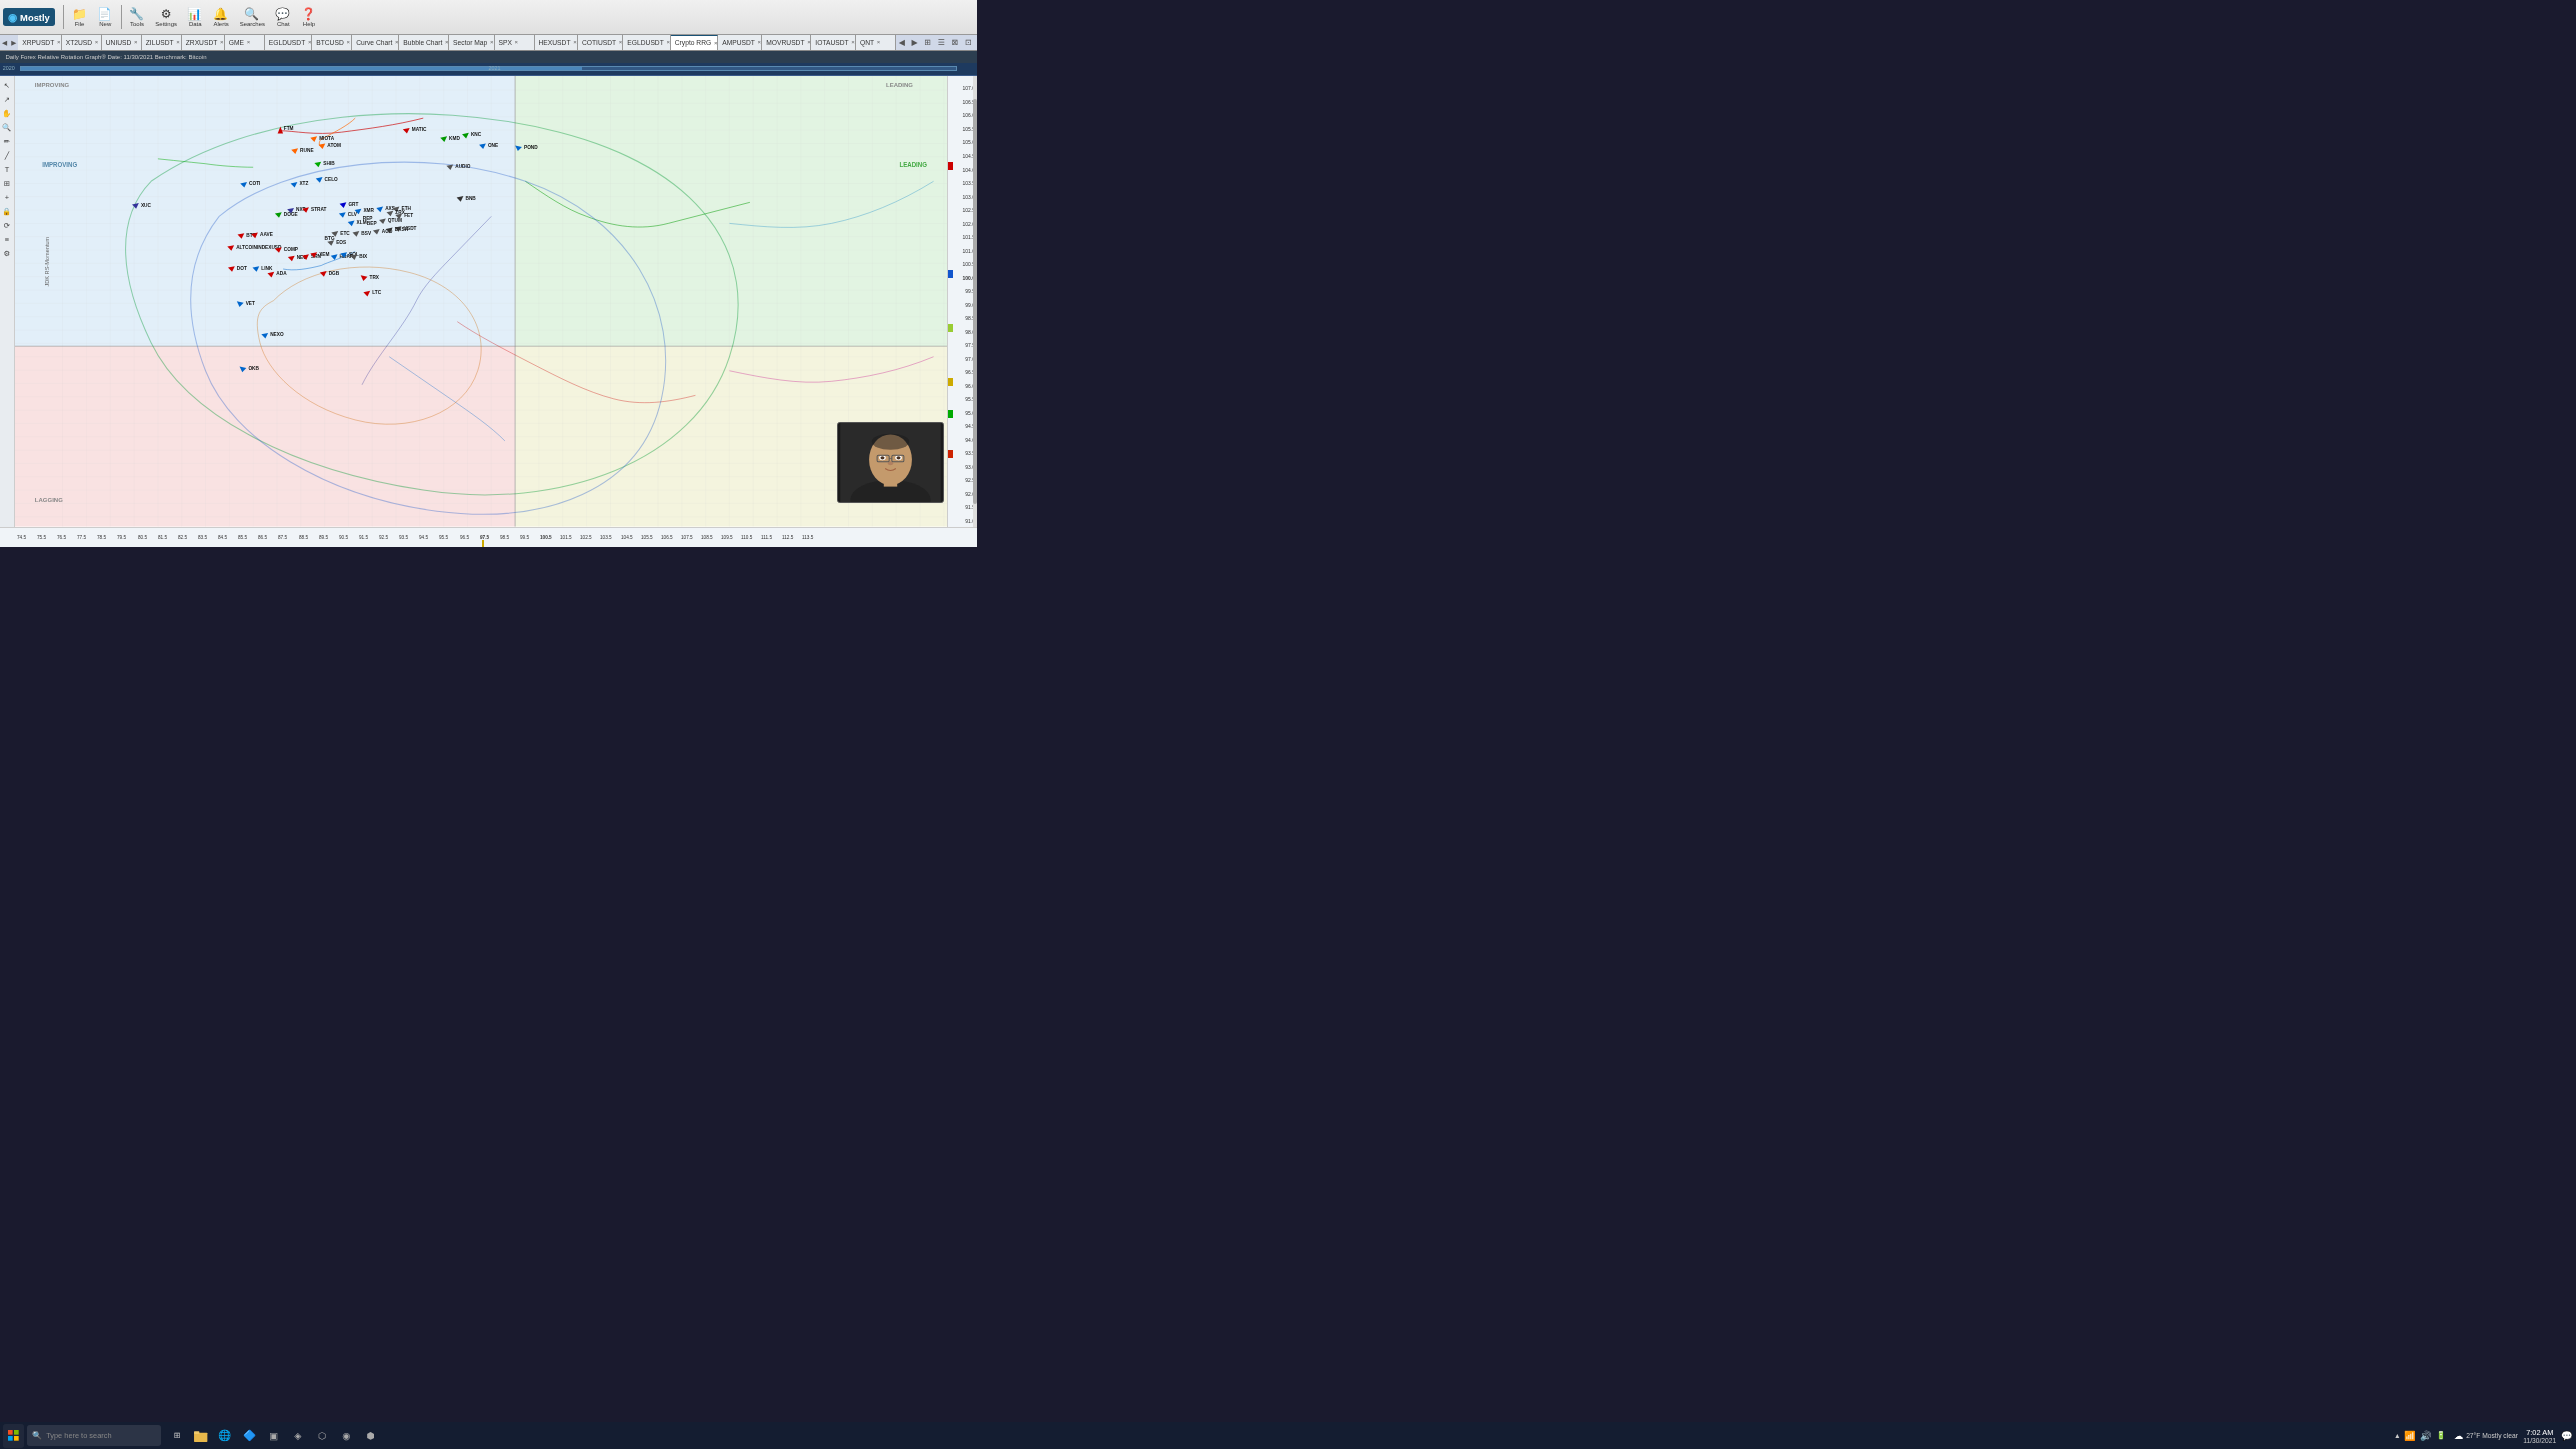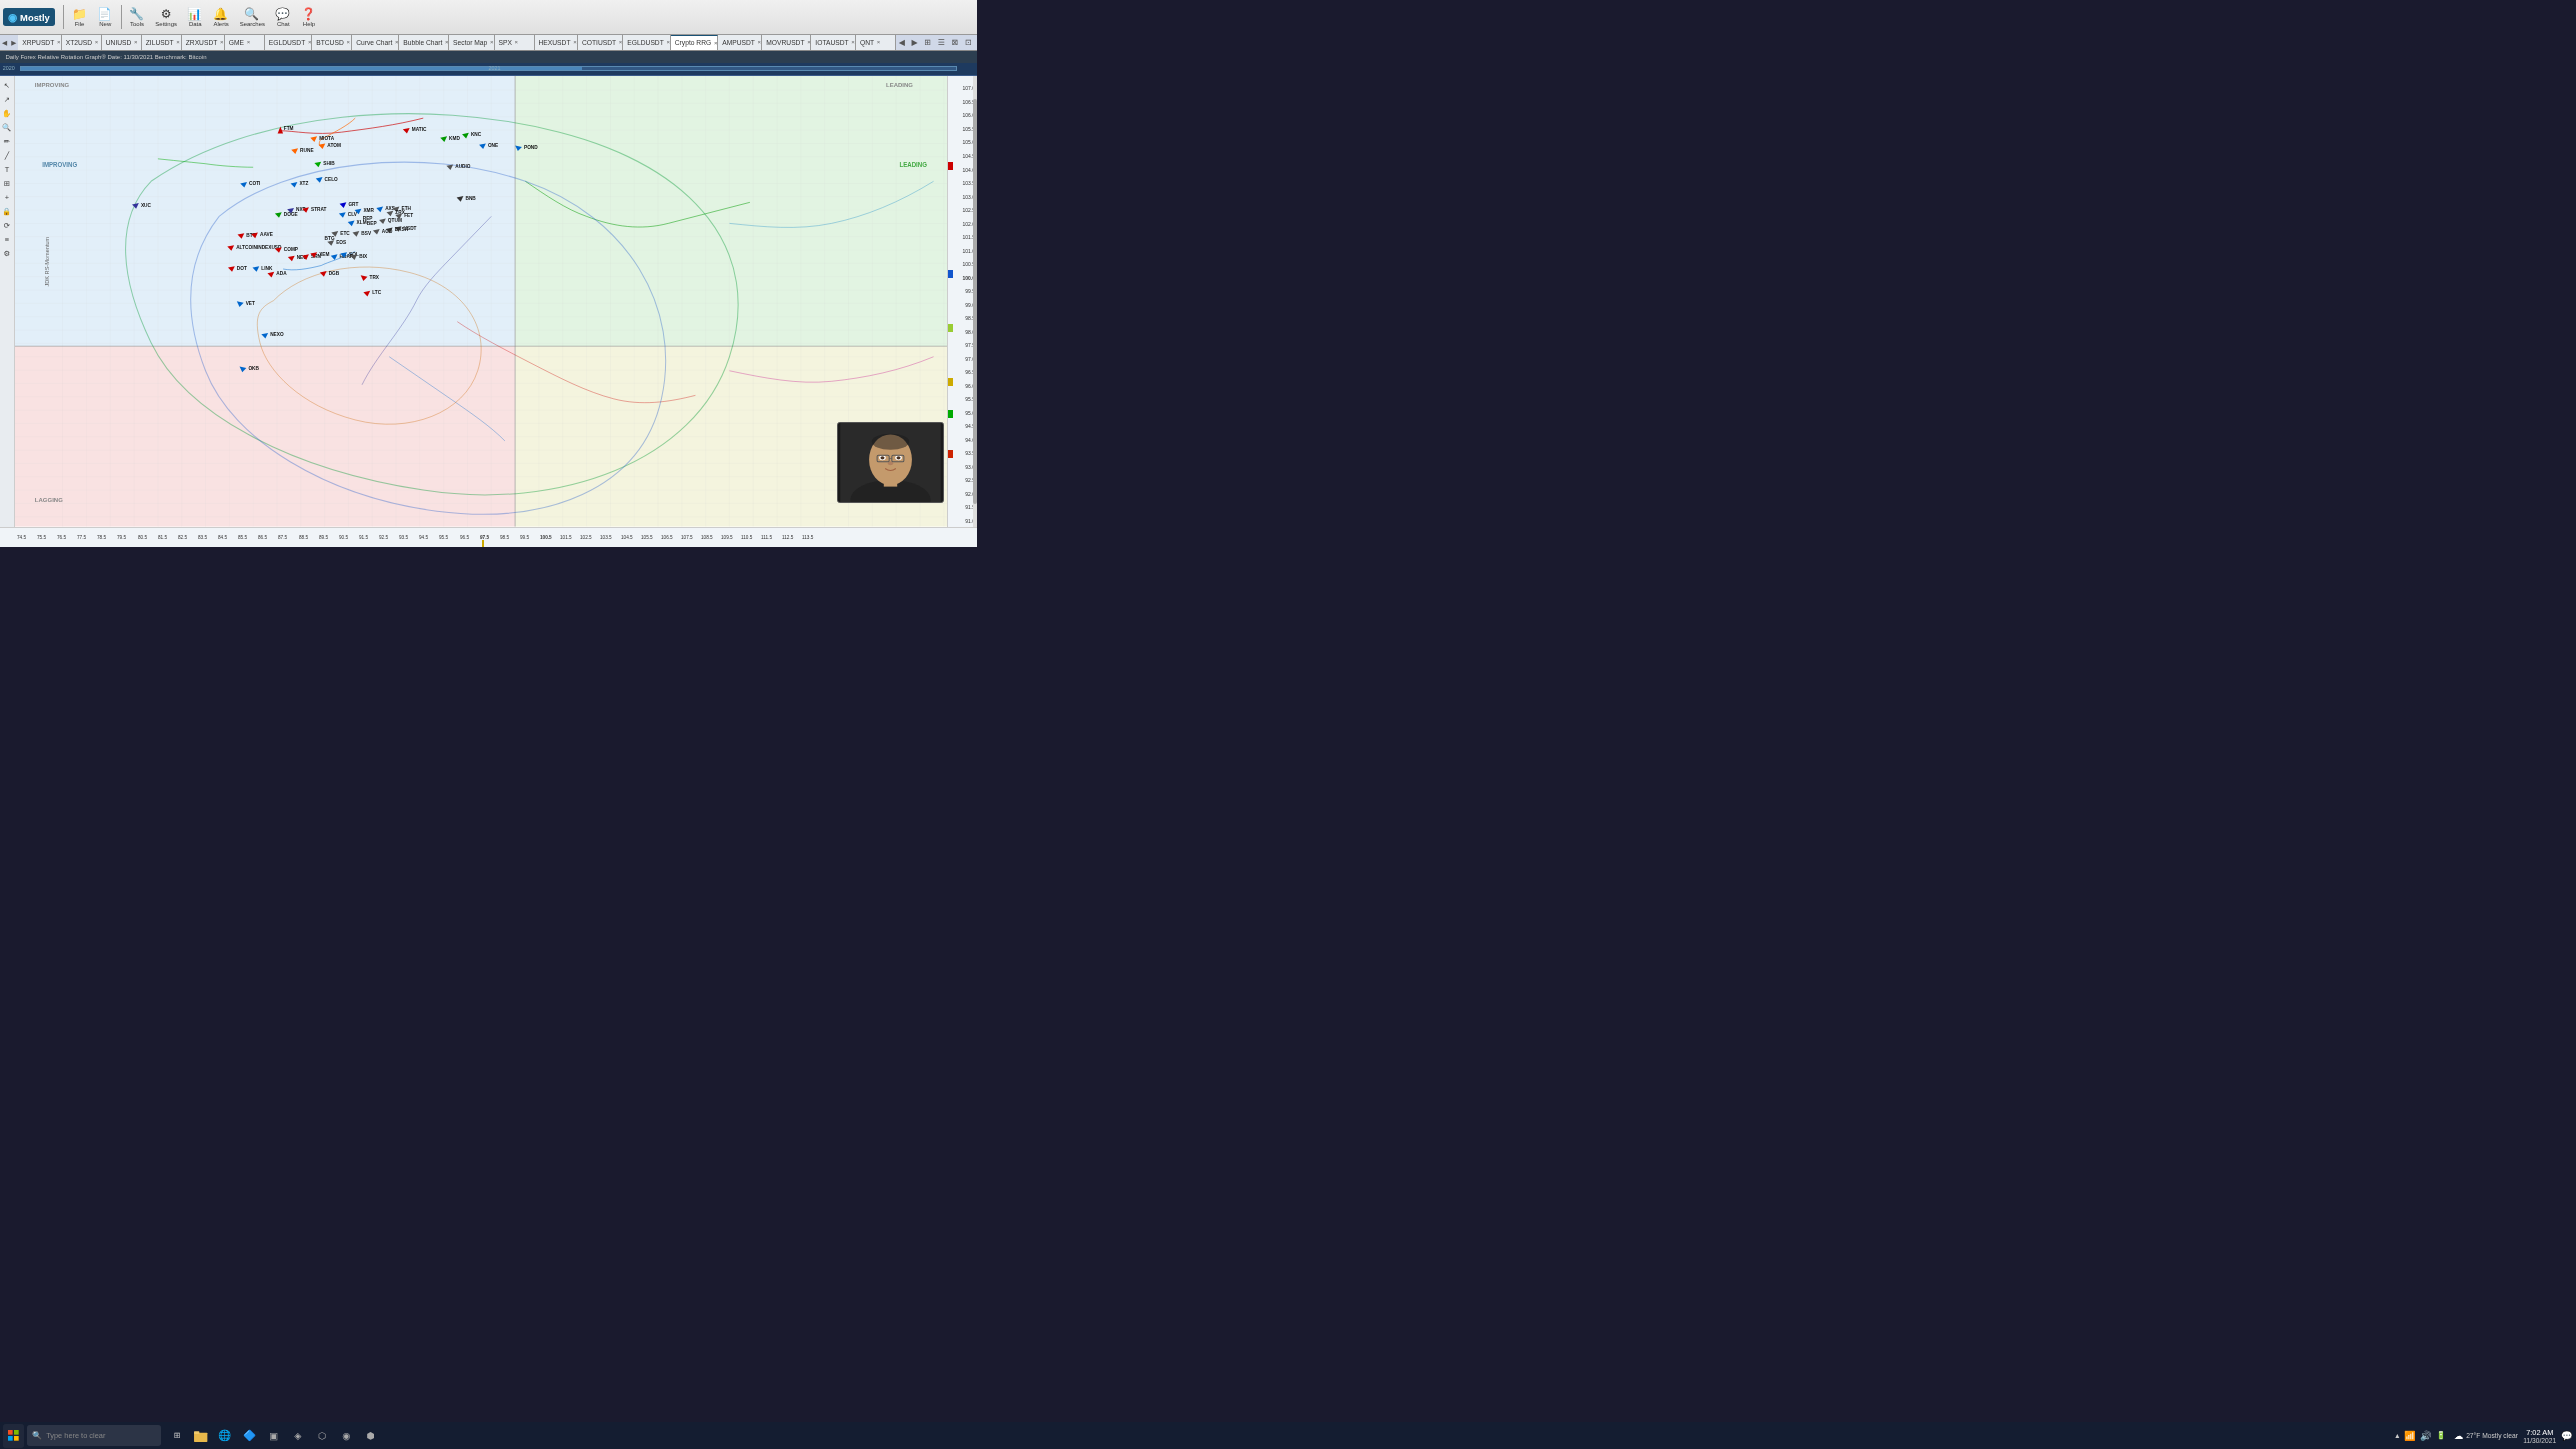--- a/index.html
+++ b/index.html
@@ -722,21 +722,21 @@
   <div id="start-btn">
     <svg width="10.7" height="10.7" viewBox="0 0 16 16">
       <rect x="0" y="0" width="7" height="7" fill="#f25022"></rect>
       <rect x="9" y="0" width="7" height="7" fill="#7fba00"></rect>
       <rect x="0" y="9" width="7" height="7" fill="#00a4ef"></rect>
       <rect x="9" y="9" width="7" height="7" fill="#ffb900"></rect>
     </svg>
   </div>
   <div id="search-box">
     <span style="font-size:8px;color:#888;">🔍</span>
-    <span style="font-size:7.4px;color:#888;">Type here to clear</span>
+    <span style="font-size:7.4px;color:#888;">Type here to search</span>
   </div>
   <div class="taskbar-icons">
     <div class="taskbar-icon" style="font-size:8px;color:#ccc;">⊞</div>
     <div class="taskbar-icon">
       <svg width="13.4" height="12" viewBox="0 0 20 18">
         <rect x="0" y="4" width="20" height="14" rx="1" fill="#e8b84b"></rect>
         <rect x="0" y="2" width="8" height="4" rx="1" fill="#f0c96a"></rect>
       </svg>
     </div>
     <div class="taskbar-icon" style="font-size:10.7px;">🌐</div>

